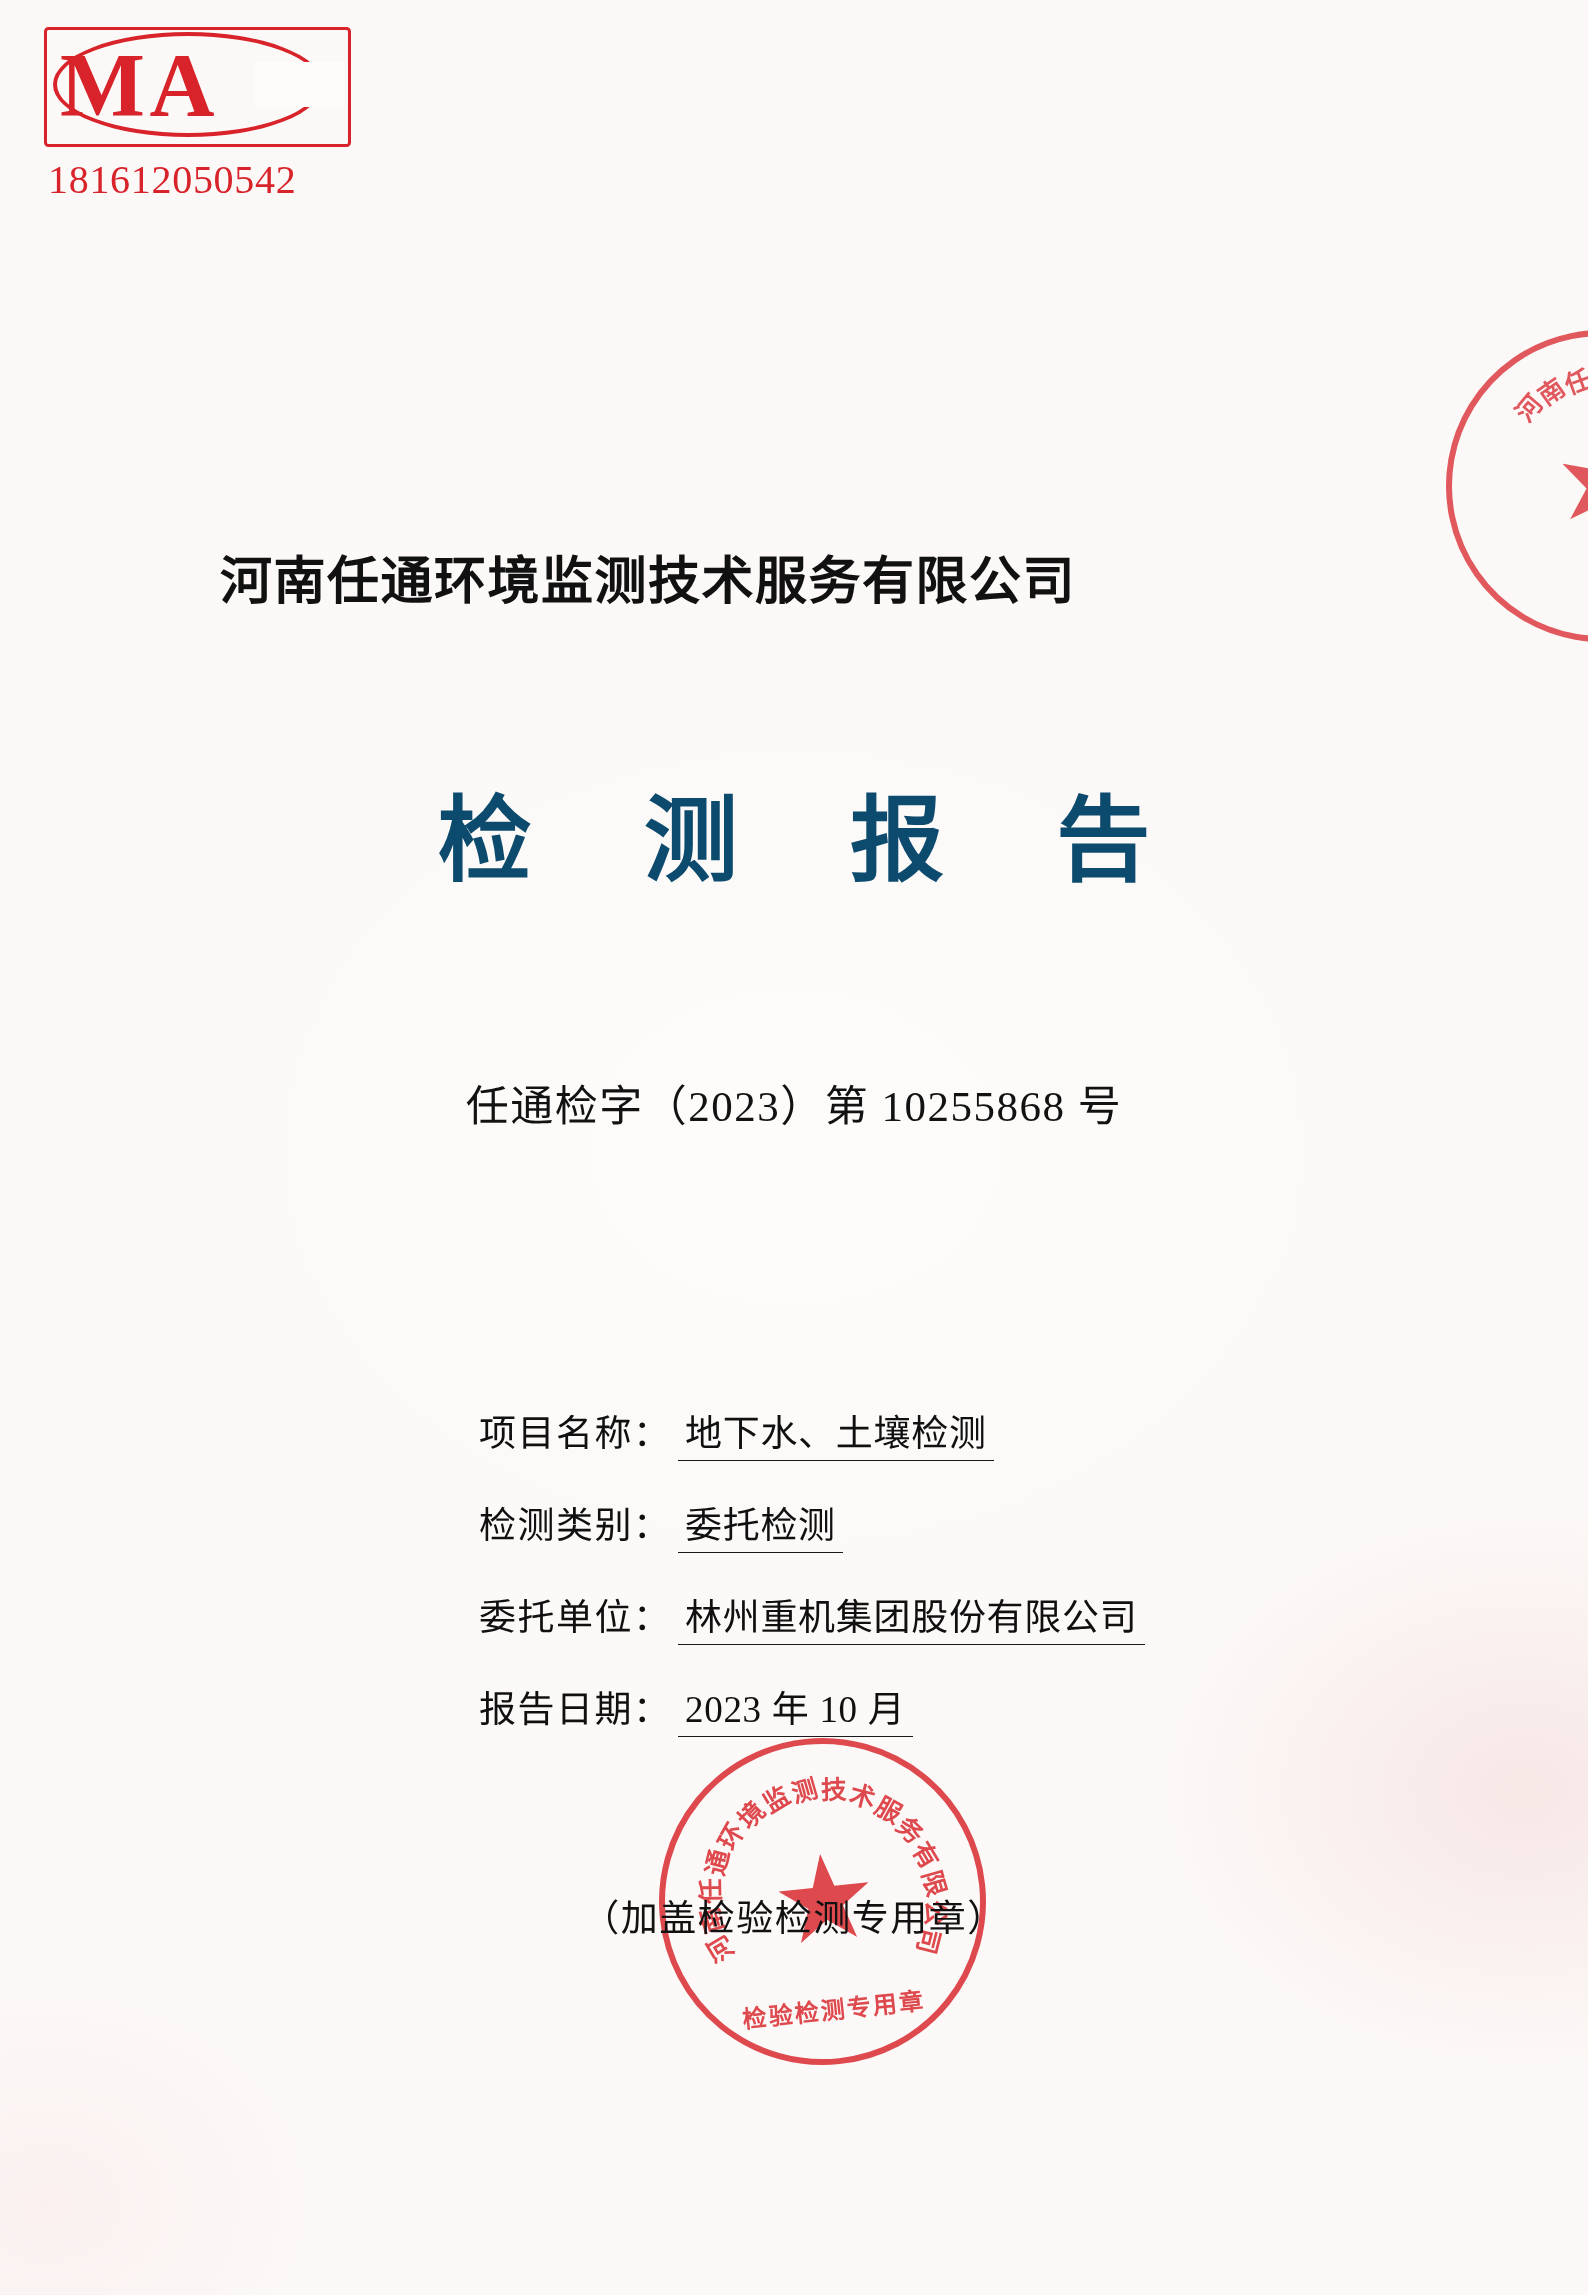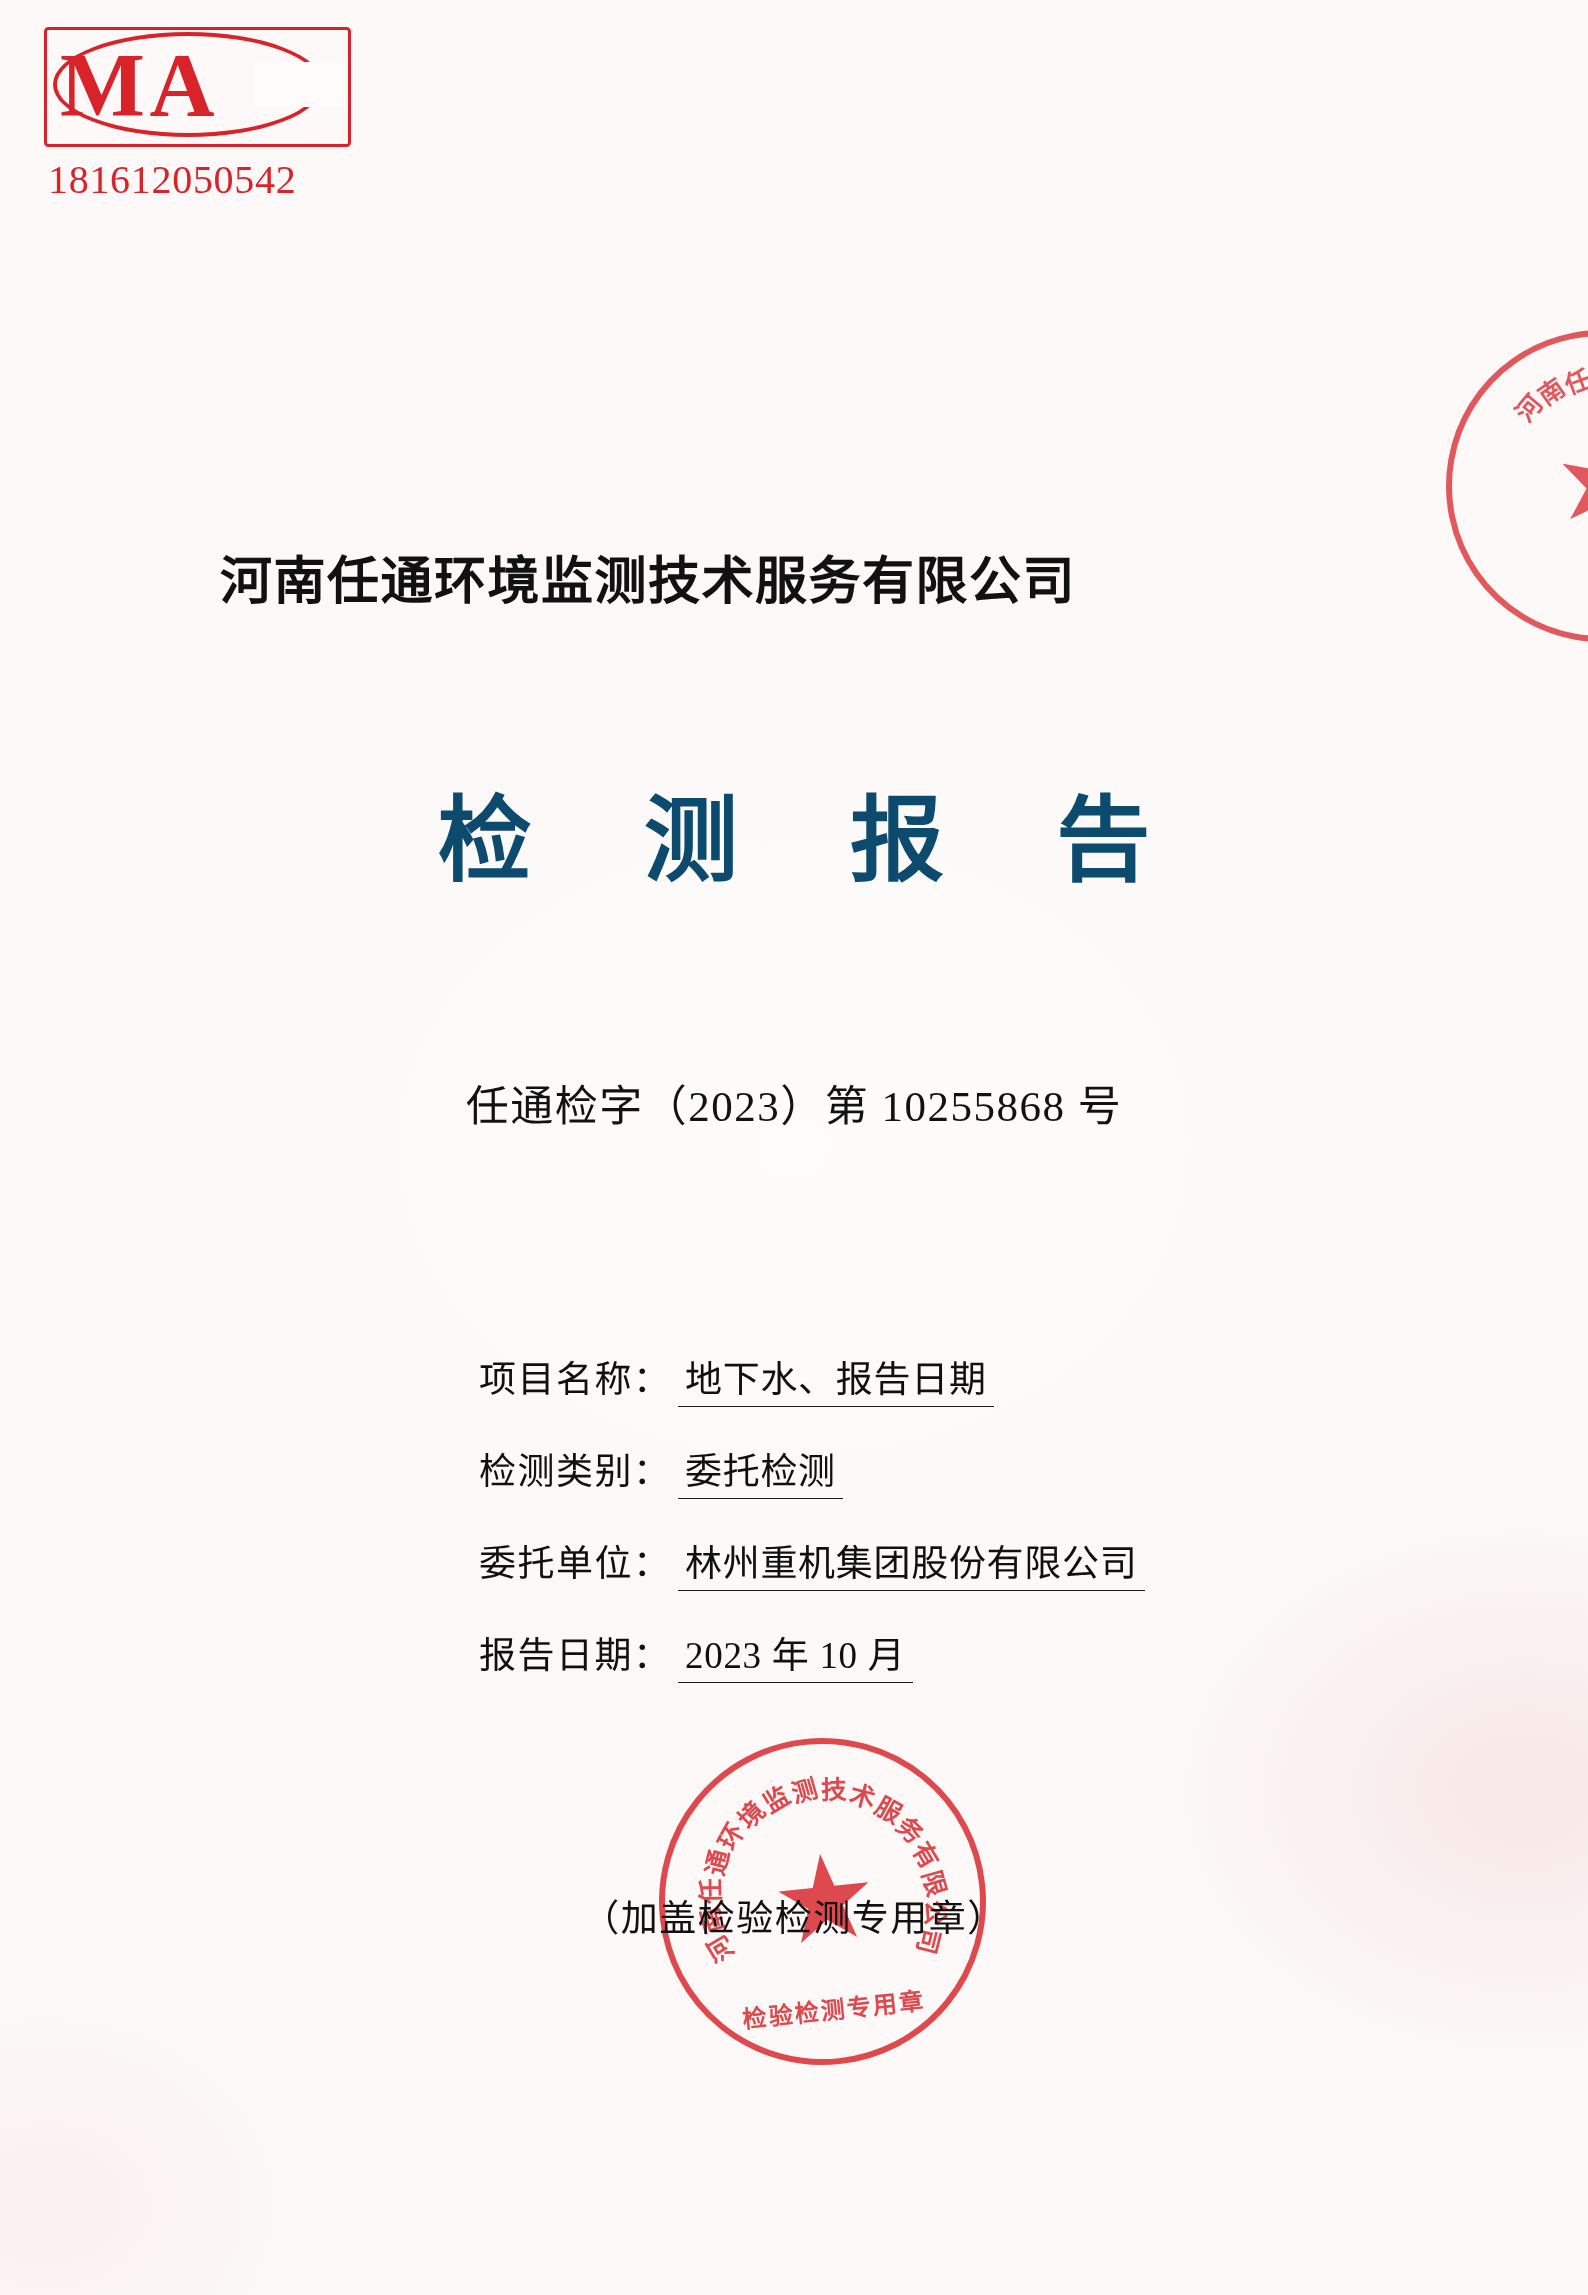--- a/index.html
+++ b/index.html
@@ -138,21 +138,21 @@
     font-family: "Liberation Serif", "DejaVu Serif", serif;
     font-size: 43px;
     letter-spacing: 1.5px;
     color: #121212;
   }
 
   
   .fields {
     position: absolute;
     left: 479px;
-    top: 1349px;
+    top: 1403px;
     width: 824px;
   }
   .field-row {
     display: flex;
     align-items: baseline;
     margin-bottom: 34px;
     font-size: 37px;
     color: #101010;
     font-family: "Liberation Serif", "DejaVu Serif", serif;
   }
@@ -276,21 +276,21 @@
 
   <div class="company-name">河南任通环境监测技术服务有限公司</div>
 
   <div class="report-title">检 测 报 告</div>
 
   <div class="report-number">任通检字（2023）第 10255868 号</div>
 
   <div class="fields">
     <div class="field-row">
       <span class="field-label">项目名称：</span>
-      <span class="field-value">地下水、报告日期</span>
+      <span class="field-value">地下水、土壤检测</span>
     </div>
     <div class="field-row">
       <span class="field-label">检测类别：</span>
       <span class="field-value">委托检测</span>
     </div>
     <div class="field-row">
       <span class="field-label">委托单位：</span>
       <span class="field-value">林州重机集团股份有限公司</span>
     </div>
     <div class="field-row">

